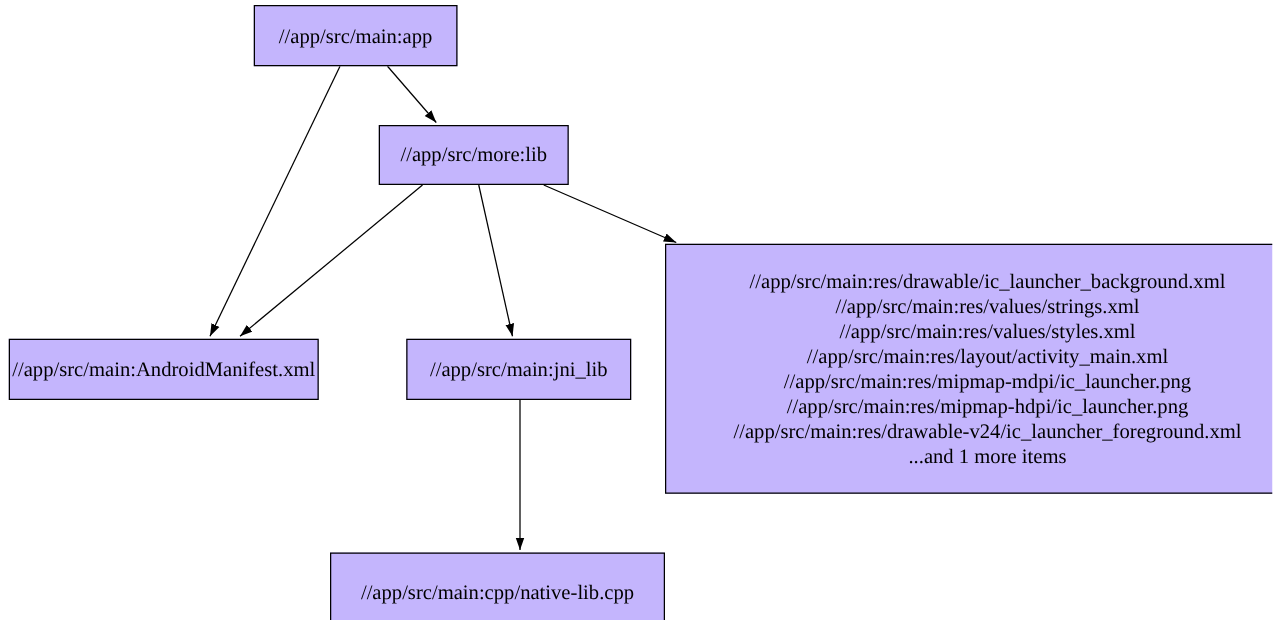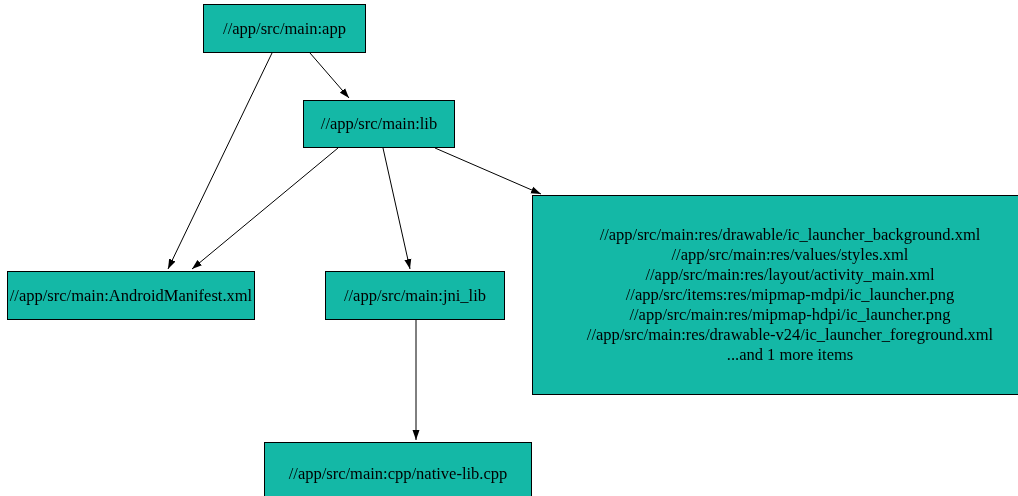--- a/index.html
+++ b/index.html
@@ -24,21 +24,21 @@
     height: 496px;
   }
   .edges-layer line {
     stroke: #000000;
     stroke-width: 1;
   }
   .node {
     position: absolute;
     box-sizing: border-box;
     border: 1px solid #000000;
-    background: #14b8a6;
+    background: #c4b5fd;
     display: flex;
     align-items: center;
     justify-content: center;
     font-size: 16.5px;
     white-space: nowrap;
   }
   .node-multi {
     flex-direction: column;
     text-align: center;
     line-height: 20px;
@@ -68,36 +68,37 @@
     <line x1="383" y1="148" x2="410" y2="269" marker-end="url(#arrowhead)"></line>
     <line x1="435" y1="148" x2="541" y2="194" marker-end="url(#arrowhead)"></line>
     <line x1="416" y1="320" x2="416" y2="440" marker-end="url(#arrowhead)"></line>
   </svg>
 
   <div class="node node-app">
     <span>//app/src/main:app</span>
   </div>
 
   <div class="node node-lib">
-    <span>//app/src/main:lib</span>
+    <span>//app/src/more:lib</span>
   </div>
 
   <div class="node node-manifest">
     <span>//app/src/main:AndroidManifest.xml</span>
   </div>
 
   <div class="node node-jni">
     <span>//app/src/main:jni_lib</span>
   </div>
 
   <div class="node node-multi node-res">
     <div>//app/src/main:res/drawable/ic_launcher_background.xml</div>
+    <div>//app/src/main:res/values/strings.xml</div>
     <div>//app/src/main:res/values/styles.xml</div>
     <div>//app/src/main:res/layout/activity_main.xml</div>
-    <div>//app/src/items:res/mipmap-mdpi/ic_launcher.png</div>
+    <div>//app/src/main:res/mipmap-mdpi/ic_launcher.png</div>
     <div>//app/src/main:res/mipmap-hdpi/ic_launcher.png</div>
     <div>//app/src/main:res/drawable-v24/ic_launcher_foreground.xml</div>
     <div>...and 1 more items</div>
   </div>
 
   <div class="node node-cpp">
     <span>//app/src/main:cpp/native-lib.cpp</span>
   </div>
 
 </div>

